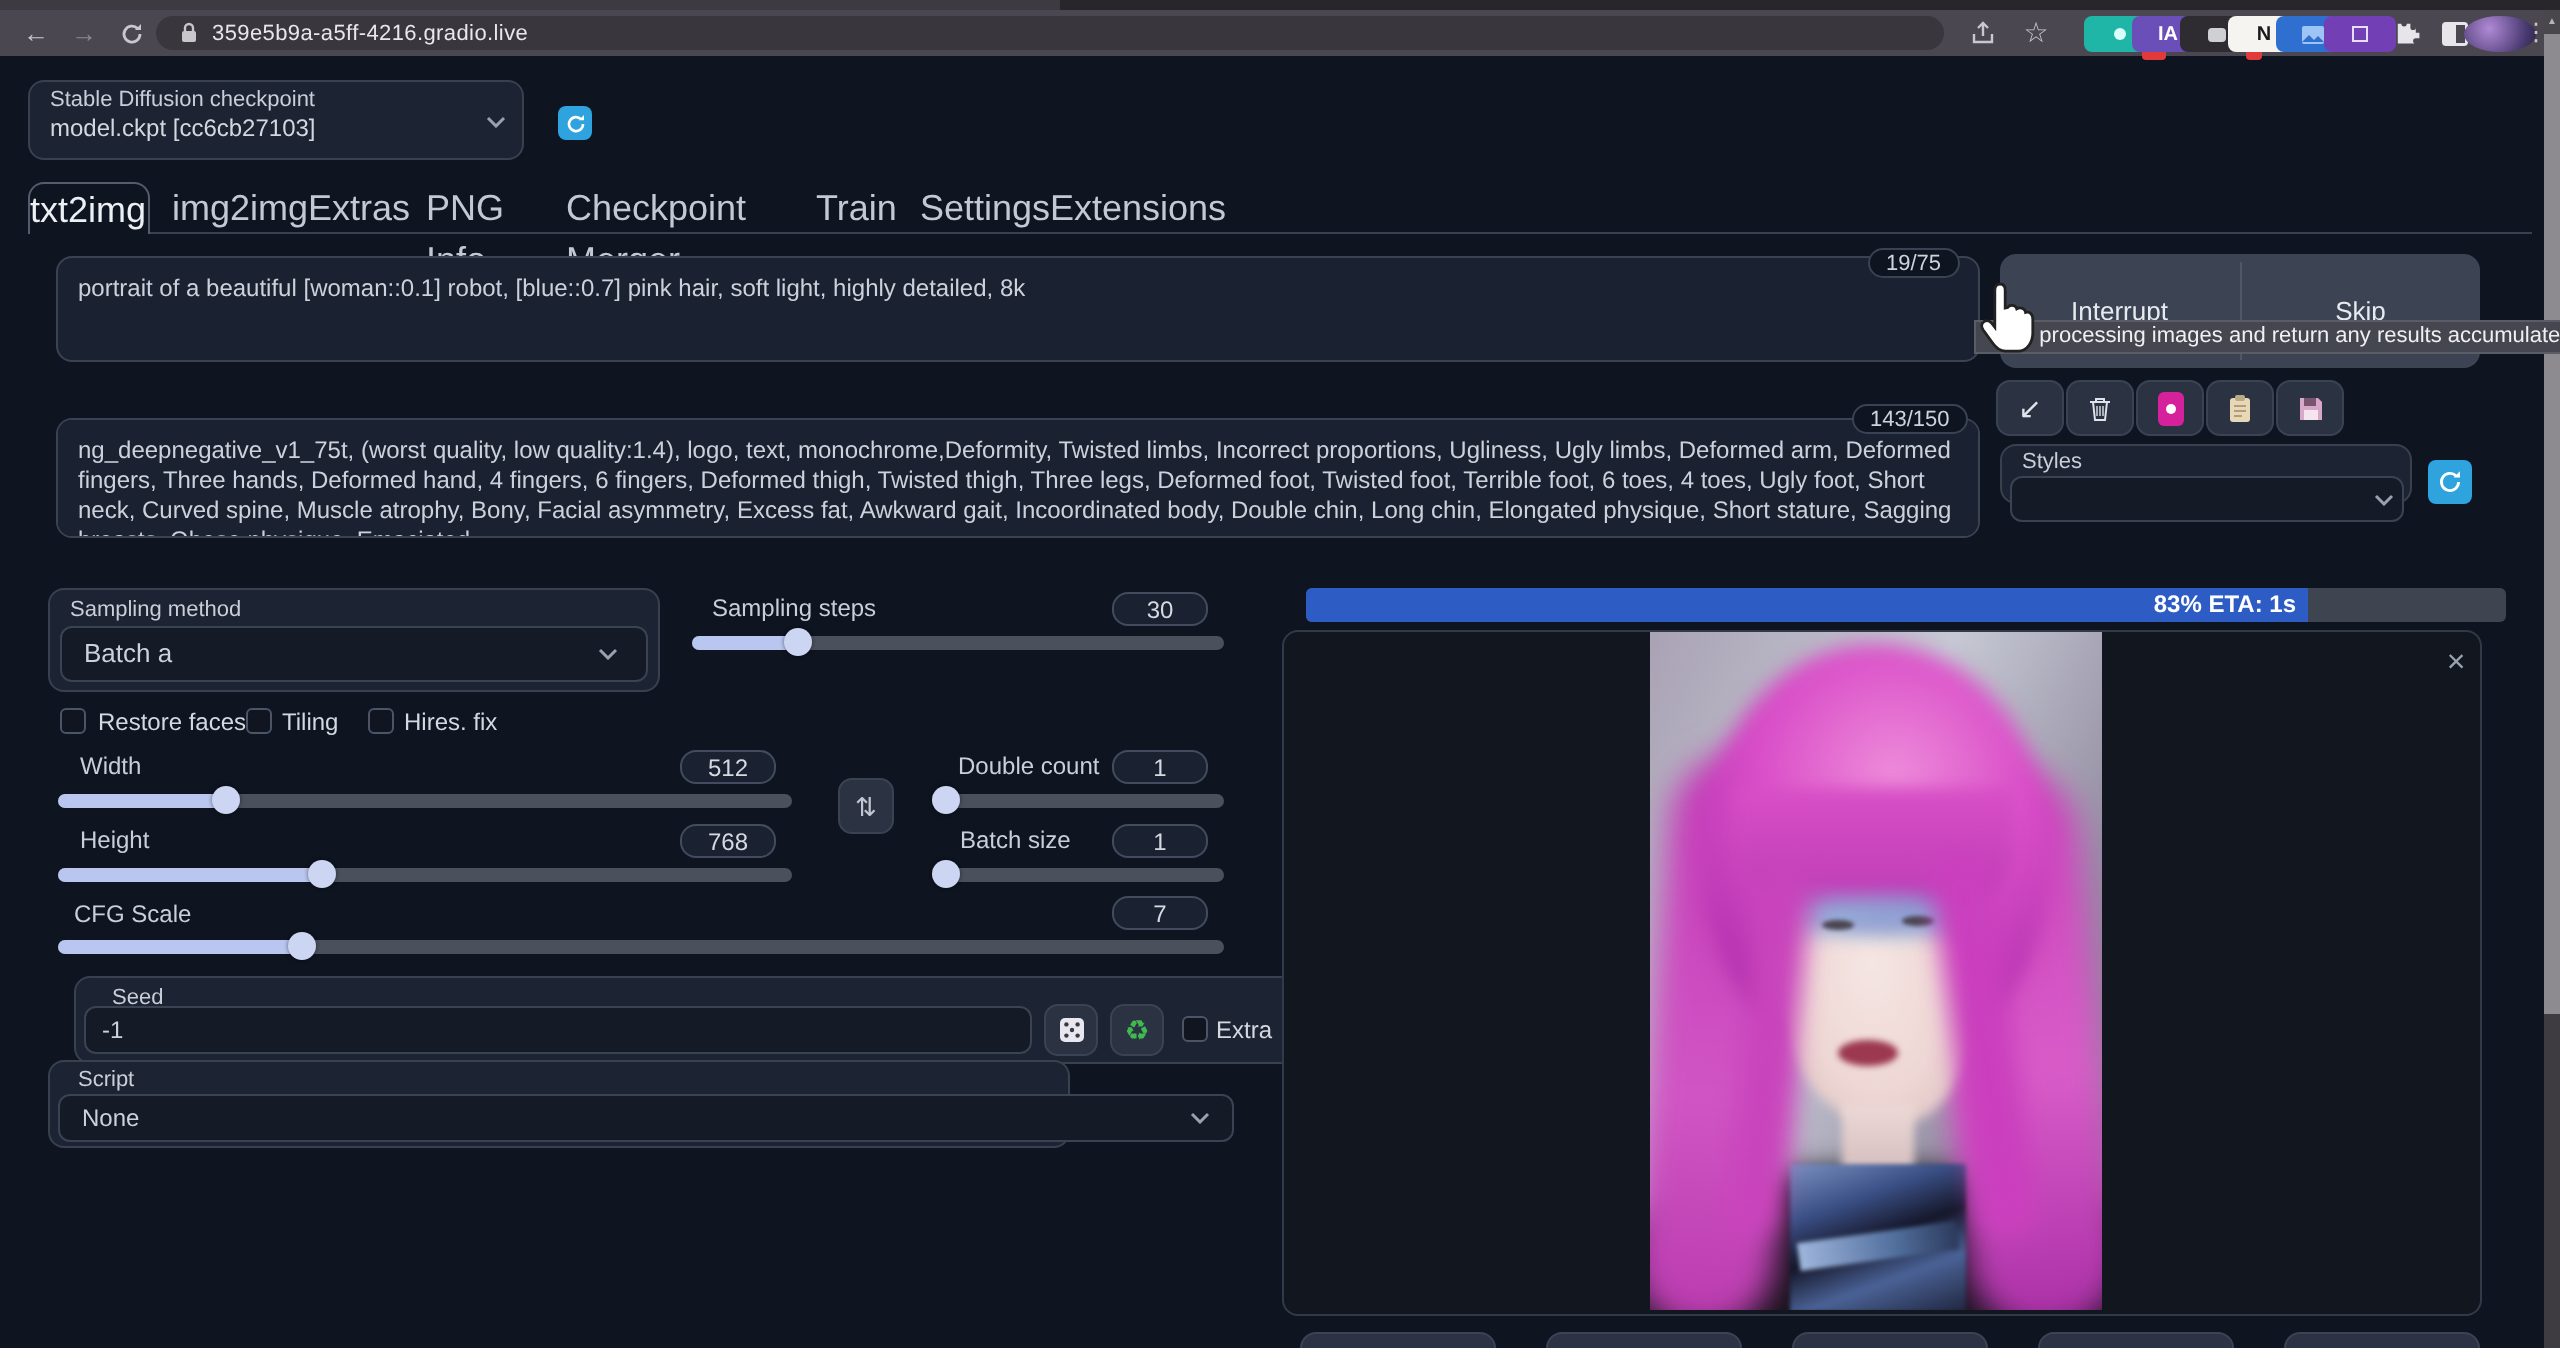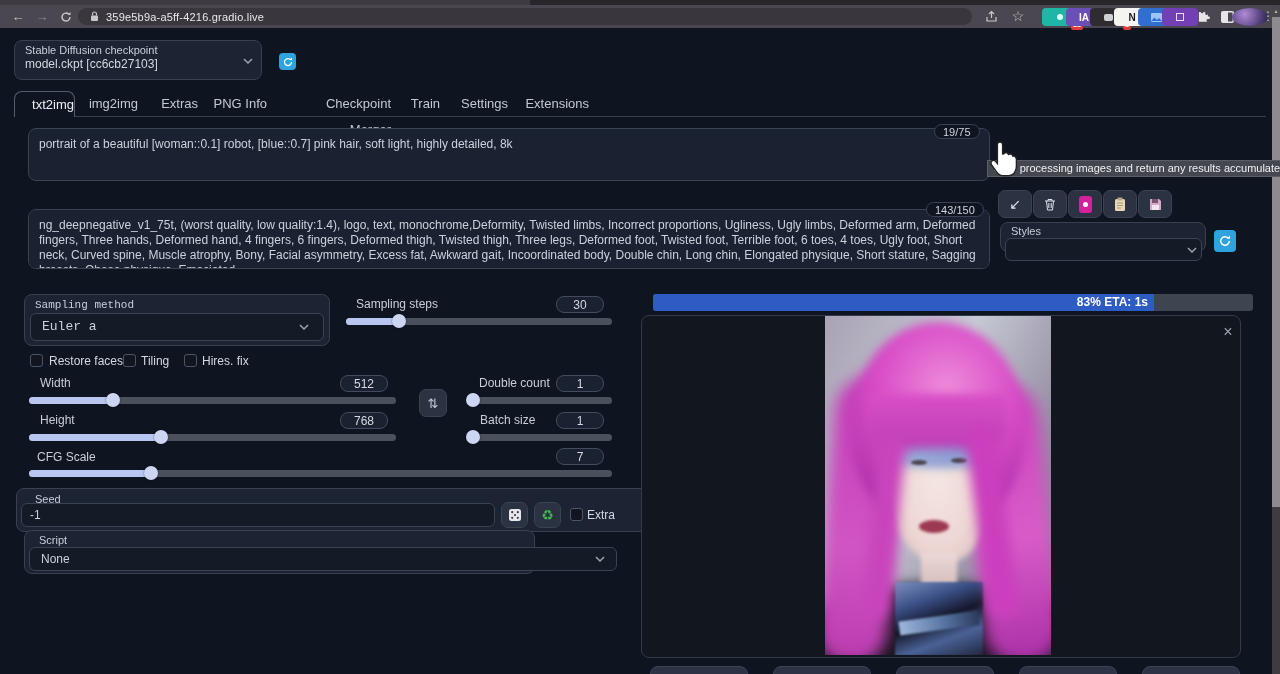--- a/index.html
+++ b/index.html
@@ -33,21 +33,21 @@
   .fill { position:absolute; left:0; top:0; height:7px; border-radius:4px; background:#b9c6ef; }
   .knob { position:absolute; top:-4px; width:14px; height:14px; border-radius:50%; background:#ccd6f3;
     margin-left:-7px; box-shadow:0 0 2px rgba(0,0,0,.5); }
   .cb { position:absolute; width:13px; height:13px; background:#10151f; border:1px solid #4c5568; border-radius:3px; }
   .cblbl { position:absolute; font-size:12px; color:#d4d8e0; }
   .iconbtn { position:absolute; background:#2b3242; border:1px solid #3a4354; border-radius:7px;
     display:flex; align-items:center; justify-content:center; }
   .refreshbtn { position:absolute; background:#2fa3de; border-radius:4px;
     display:flex; align-items:center; justify-content:center; }
   .taboxline { position:absolute; left:14px; top:116px; width:1252px; height:1px; background:#39414f; }
-  .tabitem { position:absolute; top:91px; height:26px; line-height:26px; font-size:13px; color:#c3c9d4; text-align:right; }
+  .tabitem { position:absolute; top:91px; height:26px; line-height:26px; font-size:18px; color:#c3c9d4; text-align:left; }
   .tabitem.active { background:#0e1420; border:1px solid #545d6e; border-bottom:none;
     border-radius:8px 8px 0 0; color:#ecEFf4; color:#ecf0f5; z-index:3; }
   textarea.prompt { position:absolute; resize:none; background:#1a2130; border:1px solid #3a4354;
     border-radius:8px; color:#ccd2dc; font-size:12px; line-height:15px; padding:8px 10px;
     font-family:"Liberation Sans",sans-serif; outline:none; }
   .counter { position:absolute; font-size:11px; color:#cfd4dc; background:#0e1420; padding:0 8px;
     border:1px solid #3a4354; border-radius:8px; height:15px; line-height:14px; z-index:2; }
   .genpanel { position:absolute; left:1000px; top:127px; width:240px; height:57px; background:#3c4454;
     border-radius:8px; display:flex; }
   .genhalf { flex:1; display:flex; align-items:center; justify-content:center;
@@ -205,20 +205,25 @@
   <div class="tabitem" style="left:408px;width:32px;">Train</div>
   <div class="tabitem" style="left:460px;width:48px;">Settings</div>
   <div class="tabitem" style="left:525px;width:64px;">Extensions</div>
 
   <div class="counter" style="left:934px;top:124px;">19/75</div>
   <textarea class="prompt" style="left: 28px; top: 128px; width: 962px; height: 53px;">portrait of a beautiful [woman::0.1] robot, [blue::0.7] pink hair, soft light, highly detailed, 8k</textarea>
 
   <div class="counter" style="left:926px;top:202px;">143/150</div>
   <textarea class="prompt" style="left: 28px; top: 209px; width: 962px; height: 60px; line-height: 15px;">ng_deepnegative_v1_75t, (worst quality, low quality:1.4), logo, text, monochrome,Deformity, Twisted limbs, Incorrect proportions, Ugliness, Ugly limbs, Deformed arm, Deformed fingers, Three hands, Deformed hand, 4 fingers, 6 fingers, Deformed thigh, Twisted thigh, Three legs, Deformed foot, Twisted foot, Terrible foot, 6 toes, 4 toes, Ugly foot, Short neck, Curved spine, Muscle atrophy, Bony, Facial asymmetry, Excess fat, Awkward gait, Incoordinated body, Double chin, Long chin, Elongated physique, Short stature, Sagging breasts, Obese physique, Emaciated,</textarea>
 
+  <div class="genpanel">
+    <div class="genhalf">Interrupt</div>
+    <div class="gendiv"></div>
+    <div class="genhalf">Skip</div>
+  </div>
   <div class="tooltip">Stop processing images and return any results accumulated so far.</div>
 
   <div class="iconbtn" style="left:998px;top:190px;width:34px;height:28px;color:#dfe3ea;font-size:14px;">
     <span>↙</span>
   </div>
   <div class="iconbtn" style="left:1033px;top:190px;width:34px;height:28px;">
     <svg width="12" height="13" viewBox="0 0 12 13">
         <path d="M1 3h10M4 3V1.5h4V3M2.5 3l1 9h5l1-9" stroke="#dfe3ea" stroke-width="1" fill="none"></path>
         <path d="M4.5 5v5M6 5v5M7.5 5v5" stroke="#dfe3ea" stroke-width=".7"></path>
       </svg>
@@ -250,23 +255,23 @@
         <path d="M1 1l4 4 4-4" stroke="#9aa2b0" stroke-width="1.5" fill="none"></path>
       </svg>
   </div>
   <div class="refreshbtn" style="left:1214px;top:230px;width:22px;height:22px;">
     <svg width="12" height="12" viewBox="0 0 12 12">
         <path d="M10.3 6a4.3 4.3 0 1 1-1.2-3" stroke="#fff" stroke-width="1.4" fill="none"></path>
         <path d="M11 0.6v3.2H7.8z" fill="#fff"></path>
       </svg>
   </div>
 
-  <div class="abs blockpanel" style="left:24px;top:294px;width:306px;height:52px;font-family:Liberation Mono, monospace;">
+  <div class="abs blockpanel" style="left:24px;top:294px;width:306px;height:52px;">
     <div class="lbl" style="position:absolute;left:10px;top:4px;">Sampling method</div>
-    <div class="inputbox" style="position:absolute;left:5px;top:18px;width:294px;height:28px;line-height:26px;padding-left:11px;font-size:13px;">Euler a</div>
+    <div class="inputbox" style="position:absolute;left:5px;top:18px;width:294px;height:28px;line-height:26px;padding-left:11px;font-size:13px;">Batch a</div>
     <svg class="abs" style="left:274px;top:29px;" width="10" height="6" viewBox="0 0 10 6">
         <path d="M1 1l4 4 4-4" stroke="#9aa2b0" stroke-width="1.5" fill="none"></path>
       </svg>
   </div>
 
   <div class="lbl abs" style="left:356px;top:297px;font-size:12px;">Sampling steps</div>
   <div class="numbox" style="left:556px;top:296px;">30</div>
   <div class="track" style="left:346px;top:318px;width:266px;">
     <div class="fill" style="width:20%;"></div>
       <div class="knob" style="left:20%;"></div>
@@ -311,21 +316,21 @@
       <div class="knob" style="left:4%;"></div>
   </div>
 
   <div class="lbl abs" style="left:37px;top:450px;font-size:12px;">CFG Scale</div>
   <div class="numbox" style="left:556px;top:448px;">7</div>
   <div class="track" style="left:29px;top:470px;width:583px;">
     <div class="fill" style="width:21%;"></div>
       <div class="knob" style="left:21%;"></div>
   </div>
 
-  <div class="abs blockpanel" style="left:16px;top:488px;width:662px;height:44px;">
+  <div class="abs blockpanel" style="left:37px;top:488px;width:662px;height:44px;">
     <div class="lbl" style="position:absolute;left:18px;top:4px;">Seed</div>
     <div class="inputbox" style="position:absolute;left:4px;top:14px;width:474px;height:24px;line-height:22px;padding-left:8px;">-1</div>
     <div class="iconbtn" style="left:484px;top:13px;width:27px;height:26px;">
       <svg width="14" height="14" viewBox="0 0 14 14">
           <rect x="1" y="1" width="12" height="12" rx="2.5" fill="#e9e7ee"></rect>
           <circle cx="4.2" cy="4.2" r="1.1" fill="#3a3744"></circle>
           <circle cx="9.8" cy="4.2" r="1.1" fill="#3a3744"></circle>
           <circle cx="7" cy="7" r="1.1" fill="#3a3744"></circle>
           <circle cx="4.2" cy="9.8" r="1.1" fill="#3a3744"></circle>
           <circle cx="9.8" cy="9.8" r="1.1" fill="#3a3744"></circle>

